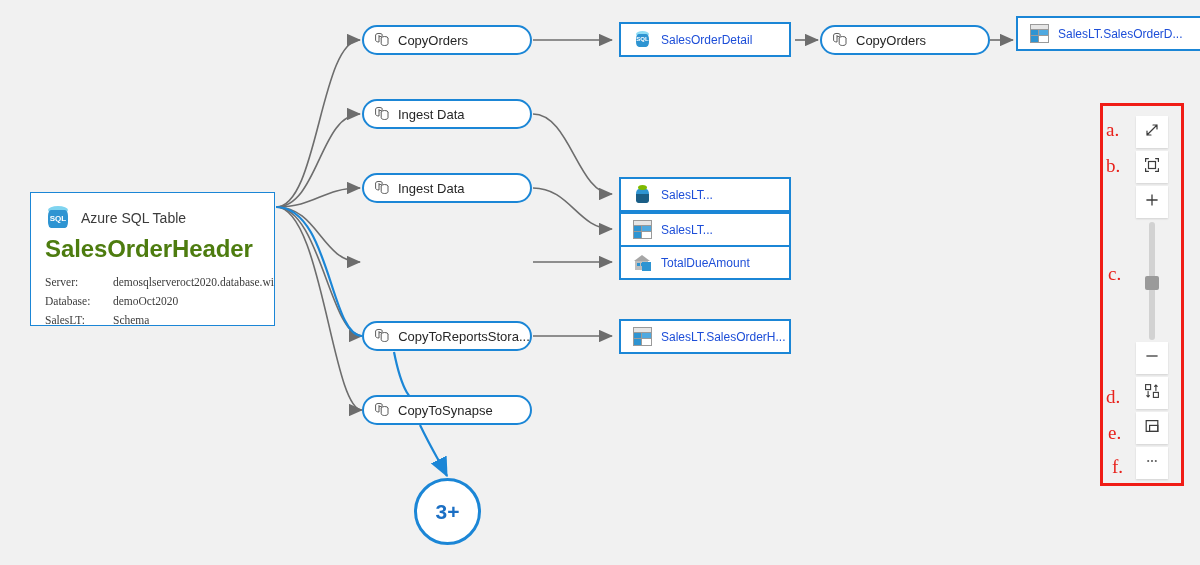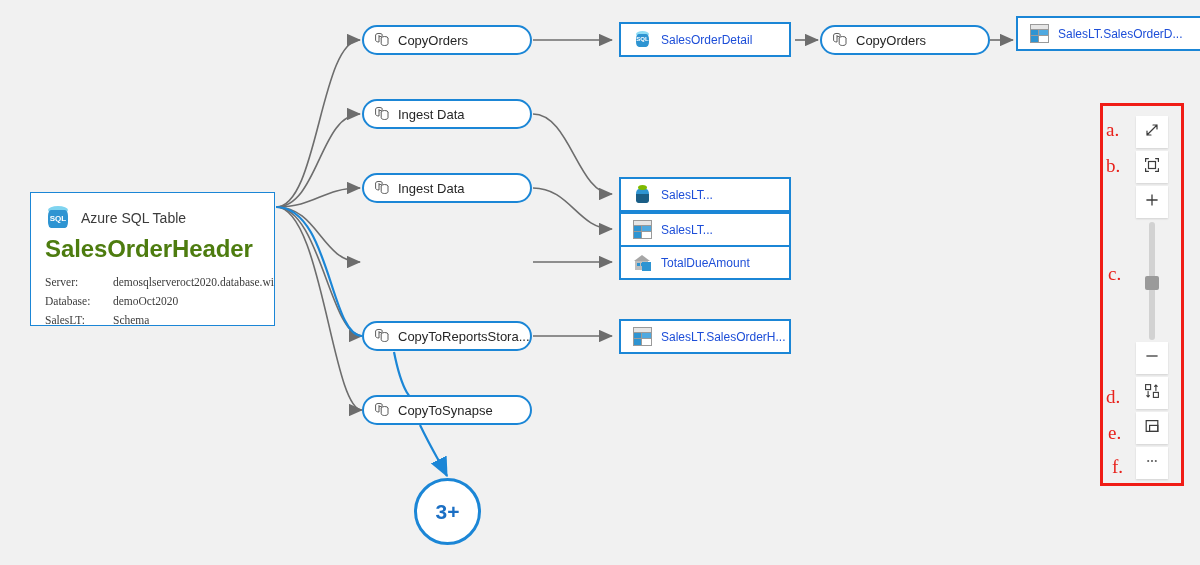--- a/index.html
+++ b/index.html
@@ -333,21 +333,21 @@
         <ellipse cx="5" cy="3.1" rx="3.4" ry="1.7" fill="#fff" stroke="#5b5b5b" stroke-width="1"></ellipse>
         <path d="M1.6,3.1 V8.3 C1.6,9.2 3.1,10 5,10 V3.1" fill="#fff" stroke="#5b5b5b" stroke-width="1"></path>
         <ellipse cx="10.6" cy="6.2" rx="3.4" ry="1.7" fill="#fff" stroke="#5b5b5b" stroke-width="1"></ellipse>
         <path d="M7.2,6.2 V11.8 C7.2,12.7 8.7,13.5 10.6,13.5 C12.5,13.5 14,12.7 14,11.8 V6.2" fill="#fff" stroke="#5b5b5b" stroke-width="1"></path>
       </svg>
     </span>
     <span class="label">Ingest Data</span>
   </div>
 
 
-  <div class="pill" style="left:362px; top:321px; width:170px;">
+  <div class="pill" style="left:362px; top:321px; width:170px;justify-content:center;">
     <span class="ic-copy">
       <svg width="17" height="16" viewBox="0 0 17 16">
         <ellipse cx="5" cy="3.1" rx="3.4" ry="1.7" fill="#fff" stroke="#5b5b5b" stroke-width="1"></ellipse>
         <path d="M1.6,3.1 V8.3 C1.6,9.2 3.1,10 5,10 V3.1" fill="#fff" stroke="#5b5b5b" stroke-width="1"></path>
         <ellipse cx="10.6" cy="6.2" rx="3.4" ry="1.7" fill="#fff" stroke="#5b5b5b" stroke-width="1"></ellipse>
         <path d="M7.2,6.2 V11.8 C7.2,12.7 8.7,13.5 10.6,13.5 C12.5,13.5 14,12.7 14,11.8 V6.2" fill="#fff" stroke="#5b5b5b" stroke-width="1"></path>
       </svg>
     </span>
     <span class="label">CopyToReportsStora...</span>
   </div>

